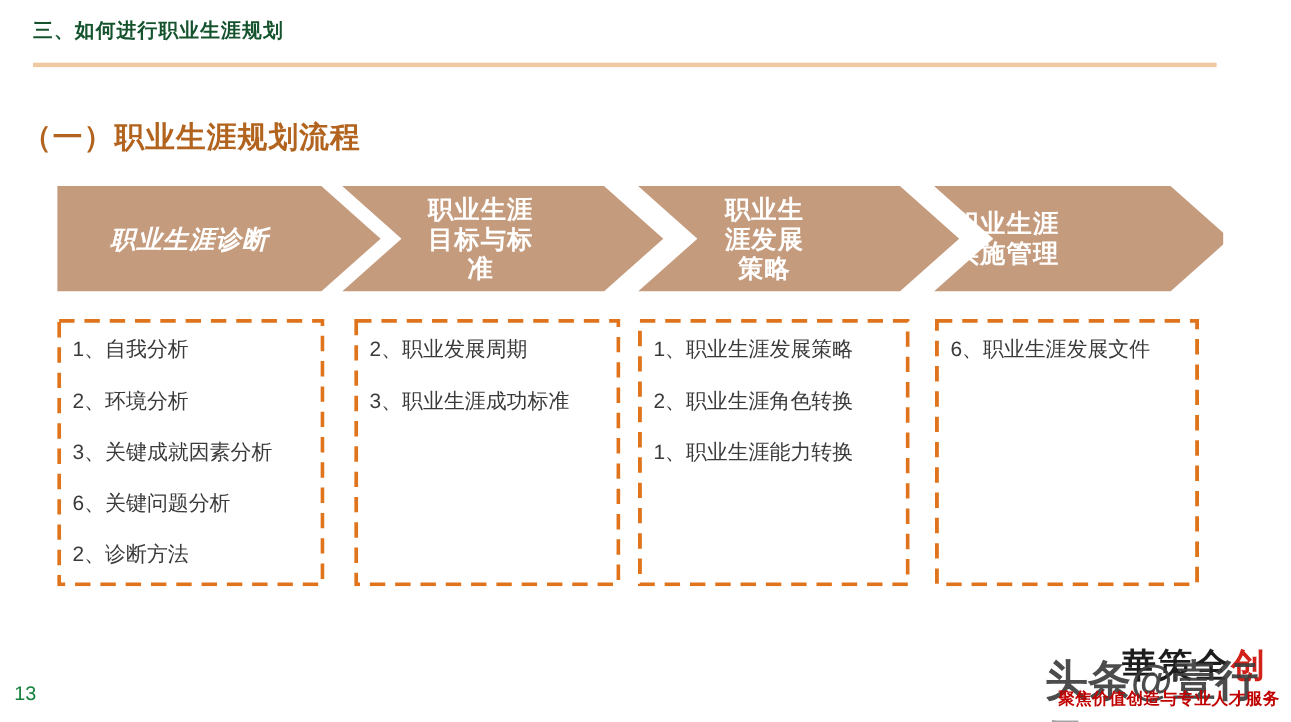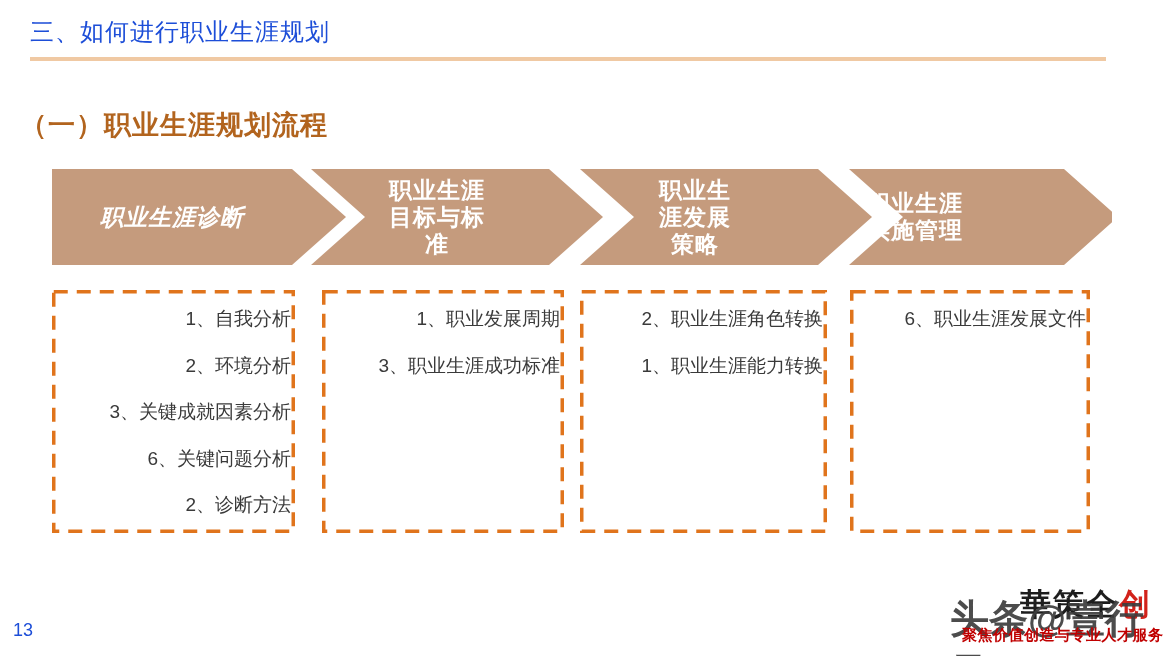--- a/index.html
+++ b/index.html
@@ -1,57 +1,57 @@
 <!DOCTYPE html>
 <html><head>
 <meta charset="utf-8">
 <style>
   html,body{margin:0;padding:0;}
   body{
     width:1174px;height:656px;position:relative;background:#ffffff;
     font-family:"Liberation Sans","DejaVu Sans",sans-serif;overflow:hidden;
   }
   .title{
-    position:absolute;left:30px;top:16px;font-size:24px;font-weight:normal;
-    color:#1d4ed8;letter-spacing:1px;
+    position:absolute;left:30px;top:16px;font-size:18px;font-weight:bold;
+    color:#14532d;letter-spacing:1px;
   }
   .divider{
     position:absolute;left:30px;top:57px;width:1076px;height:4px;background:#f0c9a3;
   }
   .subtitle{
     position:absolute;left:20px;top:79px;font-size:27px;font-weight:bold;
     color:#b2641e;letter-spacing:1px;margin-top:28px;
   }
   .arrows{position:absolute;left:52px;top:169px;width:1060px;height:96px;}
   .arrows polygon{fill:#c59b7d;}
   .arrow-label{
     position:absolute;top:169px;height:96px;display:flex;align-items:center;
     justify-content:center;text-align:center;color:#ffffff;font-weight:bold;
     font-size:23px;line-height:27px;white-space:pre-line;letter-spacing:1px;
   }
   .lbl1{left:72px;width:200px;font-style:italic;}
   .lbl2{left:337px;width:200px;}
   .lbl3{left:595px;width:200px;}
   .lbl4{left:815px;width:200px;}
-  .dbox{position:absolute;top:290px;height:243px;text-align:right;}
+  .dbox{position:absolute;top:290px;height:243px;}
   .dbox .dash{position:absolute;left:0;top:0;width:100%;height:100%;}
   .dbox .dash rect{fill:none;stroke:#e0741c;stroke-width:3.5;stroke-dasharray:14 9;}
   .dbox ul{
     list-style:none;margin:0;padding:6px 4px 0 14px;position:relative;
   }
   .dbox li{
     height:46.5px;line-height:46.5px;font-size:19px;color:#3a3a3a;
     white-space:nowrap;overflow:hidden;
   }
   .box1{left:52px;width:243px;}
   .box2{left:322px;width:242px;}
   .box3{left:580px;width:247px;}
   .box4{left:850px;width:240px;}
   .pagenum{
-    position:absolute;left:13px;top:620px;font-size:18px;color:#1d4ed8;
+    position:absolute;left:13px;top:620px;font-size:18px;color:#15803d;
   }
   .brand{
     position:absolute;left:1020px;top:584px;font-size:31px;font-weight:bold;
     color:#1d1d1d;letter-spacing:2px;z-index:1;font-family:"Liberation Serif","DejaVu Serif",serif;
   }
   .brand .red{color:#d2221a;}
   .watermark{
     position:absolute;left:950px;top:592px;font-size:39px;font-weight:bold;
     color:#3d3d3d;z-index:2;letter-spacing:0px;opacity:0.92;
   }
@@ -95,30 +95,31 @@
     <li>6、关键问题分析</li>
     <li>2、诊断方法</li>
   </ul>
 </div>
 
 <div class="dbox box2">
   <svg class="dash" viewBox="0 0 242 243" preserveAspectRatio="none">
       <rect x="1.75" y="1.75" width="238.5" height="239.5"></rect>
     </svg>
   <ul>
-    <li>1、职业发展周期</li>
+    <li>2、职业发展周期</li>
     <li>3、职业生涯成功标准</li>
   </ul>
 </div>
 
 <div class="dbox box3">
   <svg class="dash" viewBox="0 0 247 243" preserveAspectRatio="none">
       <rect x="1.75" y="1.75" width="243.5" height="239.5"></rect>
     </svg>
   <ul>
+    <li>1、职业生涯发展策略</li>
     <li>2、职业生涯角色转换</li>
     <li>1、职业生涯能力转换</li>
   </ul>
 </div>
 
 <div class="dbox box4">
   <svg class="dash" viewBox="0 0 240 243" preserveAspectRatio="none">
       <rect x="1.75" y="1.75" width="236.5" height="239.5"></rect>
     </svg>
   <ul>

